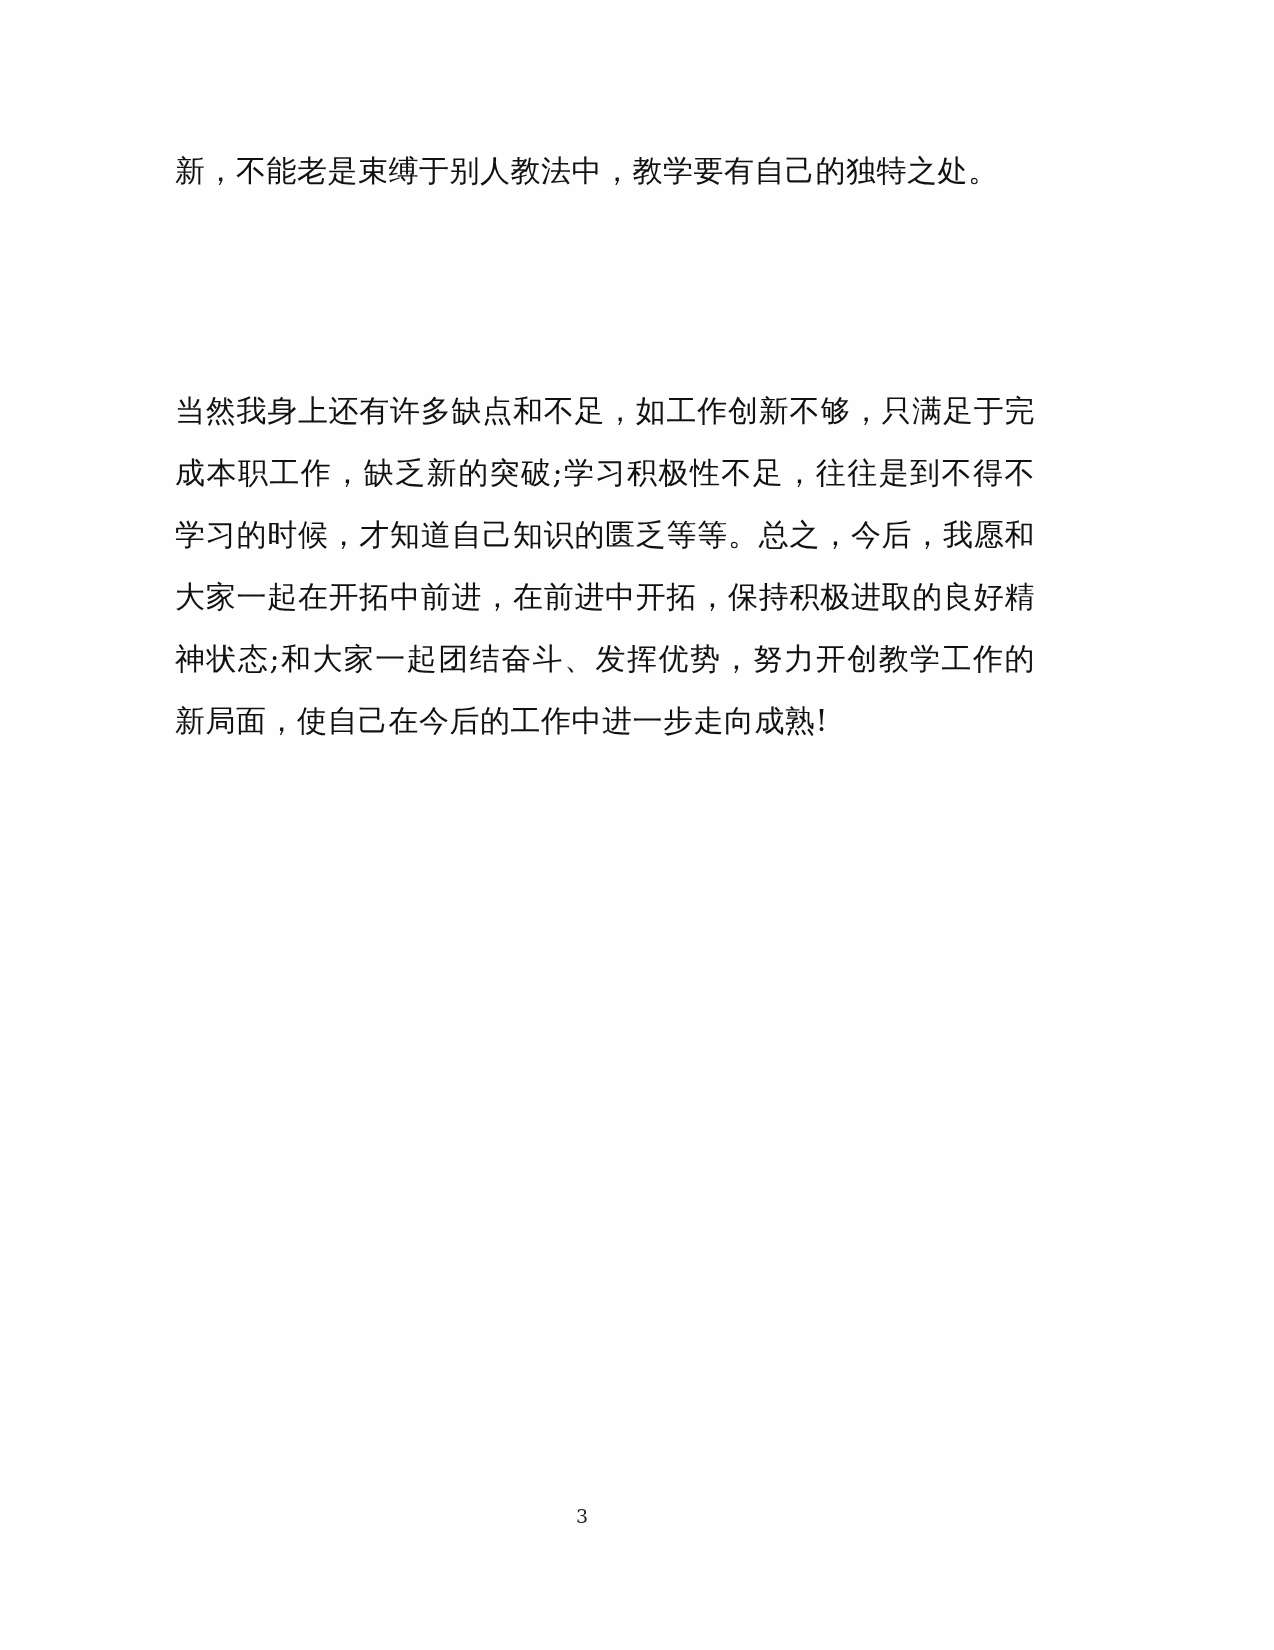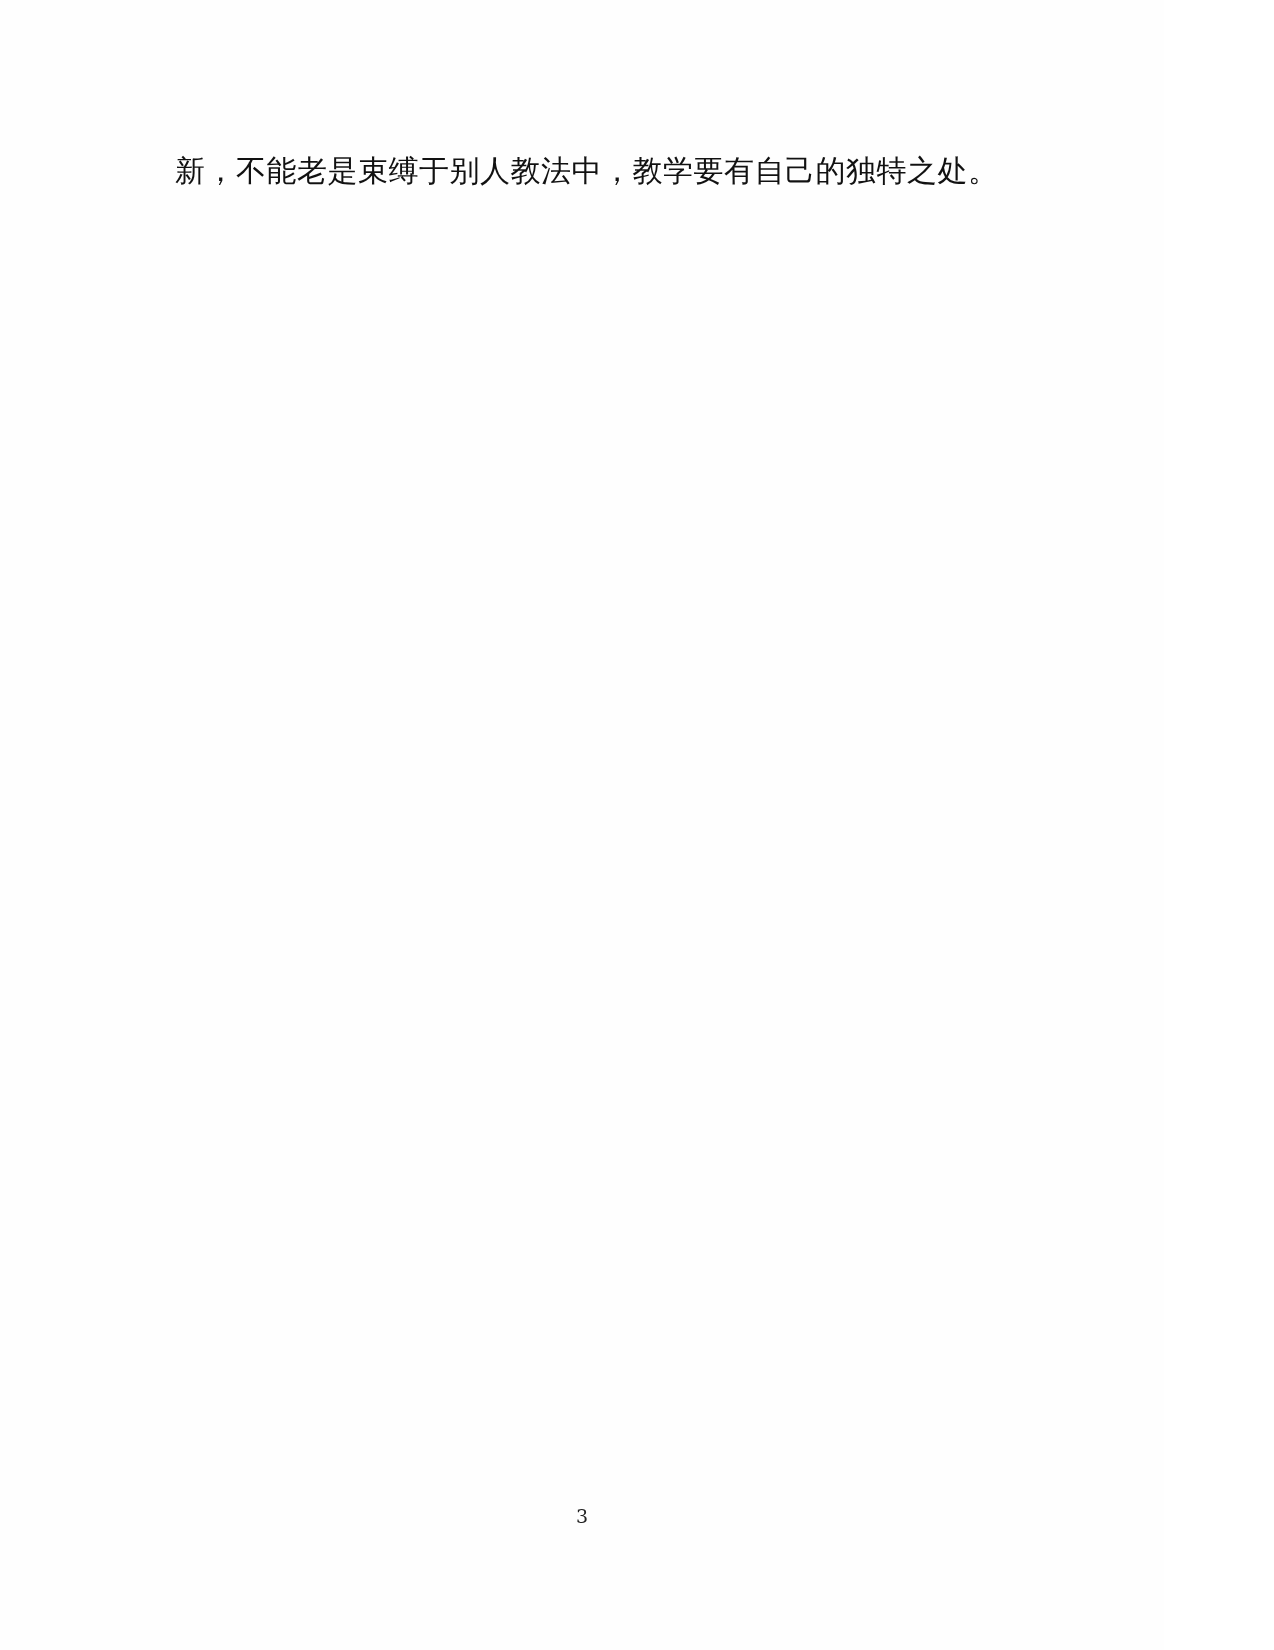--- a/index.html
+++ b/index.html
@@ -52,15 +52,16 @@
     font-family: "DejaVu Serif", "Liberation Serif", serif;
   }
 </style>
 </head>
 <body>
 
 <div class="page">
   <div class="content">
     <p class="para">新，不能老是束缚于别人教法中，教学要有自己的独特之处。</p>
     <div class="gap"></div>
+    <p class="para">当然我身上还有许多缺点和不足，如工作创新不够，只满足于完成本职工作，缺乏新的突破;学习积极性不足，往往是到不得不学习的时候，才知道自己知识的匮乏等等。总之，今后，我愿和大家一起在开拓中前进，在前进中开拓，保持积极进取的良好精神状态;和大家一起团结奋斗、发挥优势，努力开创教学工作的新局面，使自己在今后的工作中进一步走向成熟!</p>
   </div>
   <div class="page-number">3</div>
 </div>
 
 </body></html>

